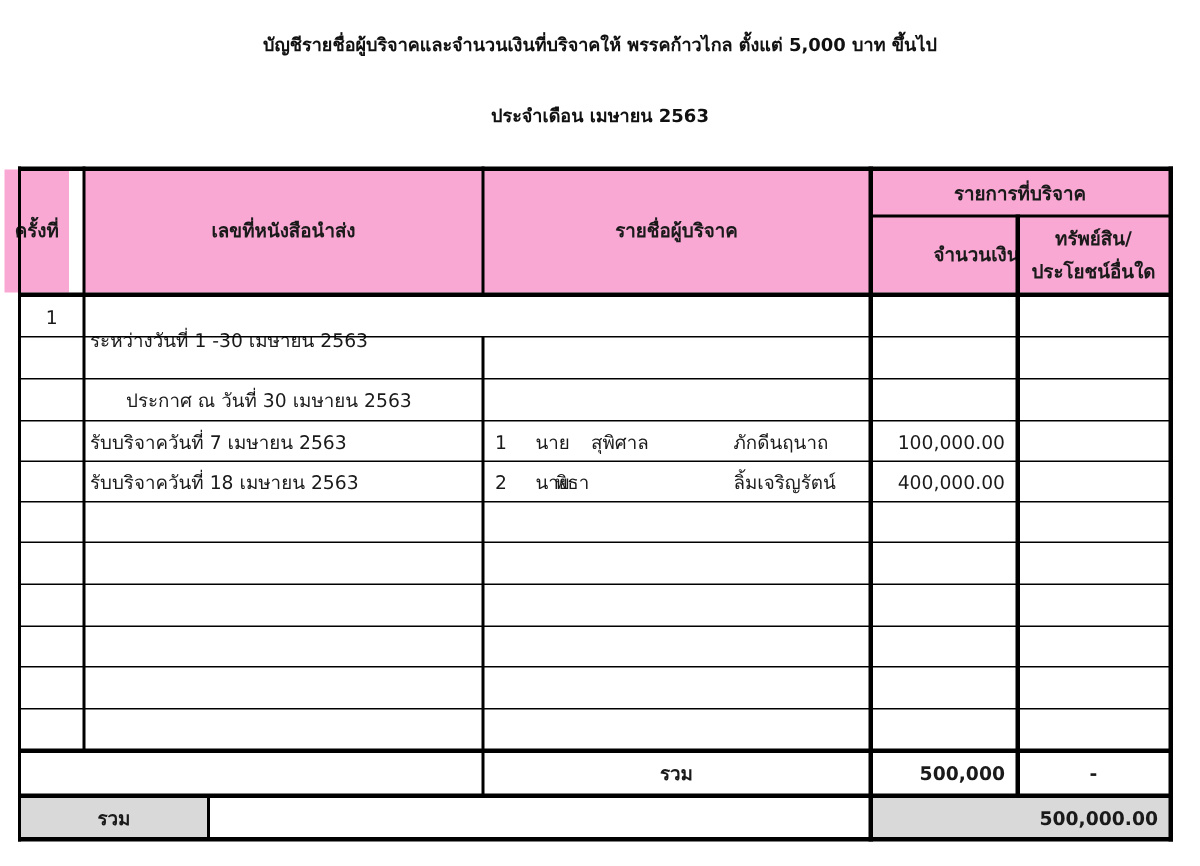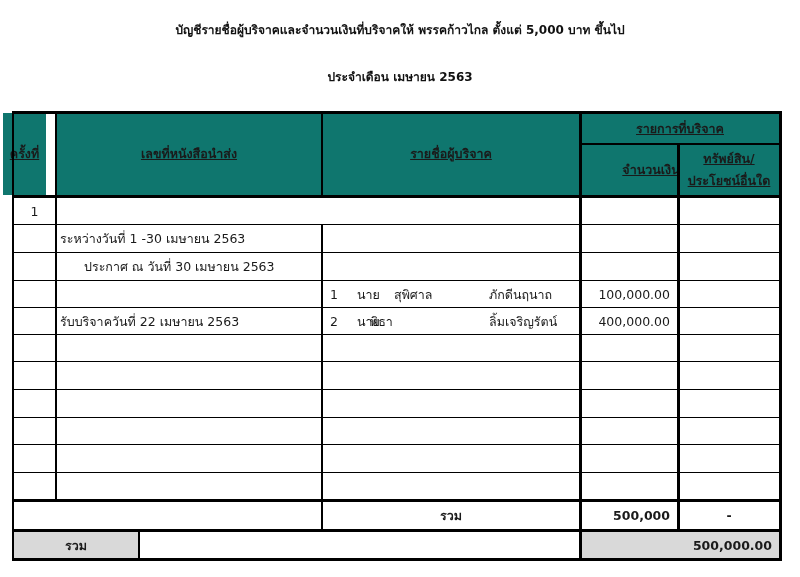--- a/index.html
+++ b/index.html
@@ -14,21 +14,21 @@
   }
   .t1 { top: 20px; }
   .t2 { top: 67px; }
 
   .sheet { position: absolute; left: 0; top: 0; width: 800px; height: 577px; }
   .cell {
     position: absolute; box-sizing: border-box;
     font-size: 12.5px; display: flex; align-items: center;
     white-space: nowrap; overflow: hidden;
   }
-  .hdr { background: #0f766e; font-weight: bold; justify-content: center; text-align: right; text-decoration: underline; }
+  .hdr { background: #f9a8d4; font-weight: bold; justify-content: center; text-align: right; }
   .ftr { background: #d9d9d9; font-weight: bold; }
   .center { justify-content: center; }
   .right { justify-content: flex-end; padding-right: 8px; }
   .left { justify-content: flex-start; padding-left: 4px; }
 
   .ln { position: absolute; background: #000; }
 
   .donor { position: absolute; font-size: 12.5px; display: flex; align-items: center; }
 </style>
 </head>
@@ -45,31 +45,32 @@
   <div class="cell hdr" style="left:580px;top:113px;width:200px;height:31px;">รายการที่บริจาค</div>
   <div class="cell hdr" style="left:580px;top:144px;width:98px;height:51px;padding-left:44px;">จำนวนเงิน</div>
   <div class="cell hdr" style="left:678px;top:144px;width:102px;height:51px;flex-direction:column;justify-content:center;line-height:22px;">
     <span>ทรัพย์สิน/</span>
     <span>ประโยชน์อื่นใด</span>
   </div>
 
   <div class="cell center" style="left:13px;top:198px;width:43px;height:27px;">1</div>
   <div class="cell right" style="left:580px;top:198px;width:98px;height:27px;"></div>
 
-  <div class="cell left" style="left:56px;top:225px;width:320px;height:28px;">ระหว่างวันที่ 1 -30 เมษายน 2563</div>
+  <div class="cell left" style="left:56px;top:213px;width:320px;height:28px;">ระหว่างวันที่ 1 -30 เมษายน 2563</div>
 
   <div class="cell left" style="left:56px;top:253px;width:266px;height:28px;padding-left:28px;">ประกาศ ณ วันที่ 30 เมษายน 2563</div>
 
+  <div class="cell left" style="left:56px;top:281px;width:266px;height:27px;">รับบริจาควันที่ 7 เมษายน 2563</div>
   <div class="donor" style="left:330px;top:281px;height:27px;">1</div>
   <div class="donor" style="left:357px;top:281px;height:27px;">นาย</div>
   <div class="donor" style="left:394px;top:281px;height:27px;">สุพิศาล</div>
   <div class="donor" style="left:489px;top:281px;height:27px;">ภักดีนฤนาถ</div>
   <div class="cell right" style="left:580px;top:281px;width:98px;height:27px;">100,000.00</div>
 
-  <div class="cell left" style="left:56px;top:308px;width:266px;height:27px;">รับบริจาควันที่ 22 เมษายน 2563</div>
+  <div class="cell left" style="left:56px;top:308px;width:266px;height:27px;">รับบริจาควันที่ 18 เมษายน 2563</div>
   <div class="donor" style="left:330px;top:308px;height:27px;">2</div>
   <div class="donor" style="left:357px;top:308px;height:27px;">นาย</div>
   <div class="donor" style="left:370px;top:308px;height:27px;">พิธา</div>
   <div class="donor" style="left:489px;top:308px;height:27px;">ลิ้มเจริญรัตน์</div>
   <div class="cell right" style="left:580px;top:308px;width:98px;height:27px;">400,000.00</div>
 
   <div class="cell center" style="left:322px;top:501px;width:258px;height:29px;font-weight:bold;">รวม</div>
   <div class="cell right" style="left:580px;top:501px;width:98px;height:29px;font-weight:bold;">500,000</div>
   <div class="cell center" style="left:678px;top:501px;width:102px;height:29px;font-weight:bold;">-</div>
 

